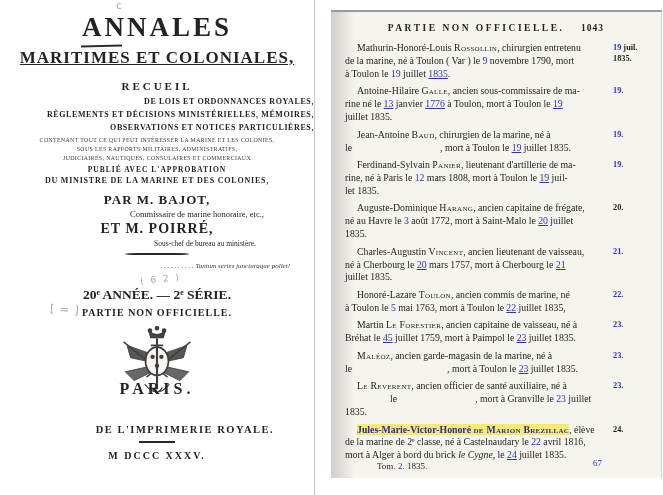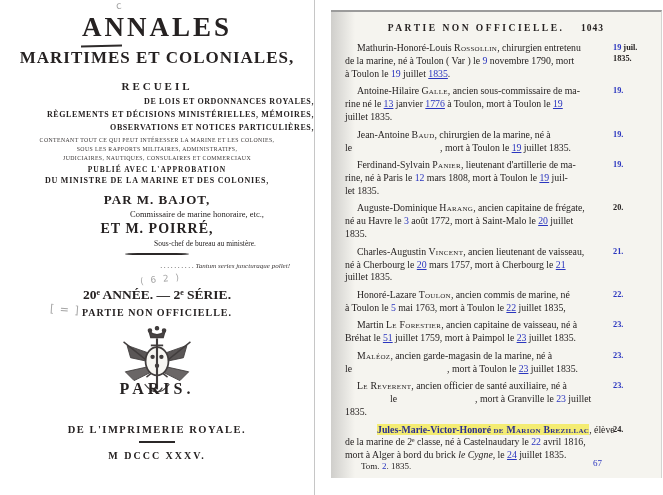--- a/index.html
+++ b/index.html
@@ -6,40 +6,40 @@
   body{width:663px;height:495px;background:#ffffff;overflow:hidden;position:relative;
        font-family:"Liberation Serif",serif;}
   
   .lp{position:absolute;left:0;top:0;width:314px;height:495px;background:#ffffff;
       border-right:1px solid #c6c6c6;color:#262222;text-align:center;}
   .lp .abs{position:absolute;left:0;width:100%;}
   .lp-title{top:12px;font-size:27px;font-weight:bold;letter-spacing:3px;}
   .pencil{color:#8f8f8f;font-family:"DejaVu Sans",sans-serif;position:absolute;opacity:.8;}
   .mark-c{left:116px;top:0px;font-size:10px;transform:rotate(-8deg);}
   .underline-an{position:absolute;left:81px;top:45px;width:41px;height:2px;background:#2e2b2b;transform:rotate(-1.5deg);}
-  .lp-subtitle{top:48px;font-size:17px;font-weight:bold;letter-spacing:1px;}
+  .lp-subtitle{top:48px;font-size:17px;font-weight:bold;letter-spacing:1px;text-decoration:underline;}
   .lp-recueil{top:80px;font-size:11px;font-weight:bold;letter-spacing:3px;}
   .lp-desc{top:95px;font-size:8px;font-weight:bold;line-height:13px;letter-spacing:.6px;text-align:right;}
   .lp-fine{top:136px;font-size:5.8px;line-height:8.8px;letter-spacing:.4px;color:#3a3636;}
   .lp-approb1{top:165px;font-size:7.5px;font-weight:bold;letter-spacing:1px;}
   .lp-approb2{top:176px;font-size:8px;font-weight:bold;letter-spacing:.8px;}
   .lp-author1{top:192px;font-size:13px;font-weight:bold;letter-spacing:1px;}
   .lp-role1{top:209px;font-size:8.5px;margin-left:40px;}
   .lp-author2{top:221px;font-size:14px;font-weight:bold;letter-spacing:1px;}
   .lp-role2{top:239px;font-size:7.5px;padding-left:48px;}
   .divider{position:absolute;left:50%;transform:translateX(-50%);background:#2b2828;}
   .div1{top:253px;width:64px;height:2px;border-radius:40%/100%;}
   .lp-motto{top:262px;font-size:7px;font-style:italic;text-align:right;padding-right:24px;box-sizing:border-box;color:#3a3636;}
   .mark-62{left:140px;top:274px;font-size:9px;transform:rotate(-6deg);letter-spacing:2px;}
   .lp-annee{top:287px;font-size:13.5px;font-weight:bold;}
   .lp-partie{top:307px;font-size:10px;font-weight:bold;letter-spacing:1px;}
   .mark-bracket{left:50px;top:303px;font-size:11px;transform:rotate(4deg);letter-spacing:1px;}
   .emblem{position:absolute;left:50%;top:326px;transform:translateX(-50%);}
   .lp-city{top:380px;font-size:16px;font-weight:bold;letter-spacing:4px;}
-  .lp-imprint{top:424px;font-size:10.5px;font-weight:bold;letter-spacing:1.5px;}
+  .lp-imprint{top:424px;font-size:10.5px;font-weight:bold;letter-spacing:1.5px;padding-left:28px;}
   .div2{top:441px;width:36px;height:2px;}
   .lp-year{top:450px;font-size:10px;font-weight:bold;letter-spacing:2px;}
   
   .rp{position:absolute;left:331px;top:10px;width:330px;height:466px;background:#f5f4ef;
       border-top:2px solid #9b9b9b;border-right:1px solid #d4d4d0;color:#262222;}
   .rp::before{content:"";position:absolute;left:0;top:0;width:24px;height:100%;
       background:linear-gradient(to right,#cfcecb,rgba(245,244,239,0));pointer-events:none;}
   .rp-header{position:absolute;top:11px;left:14px;width:262px;text-align:center;
       font-size:9.5px;font-weight:bold;letter-spacing:2.5px;}
   .rp-pagenum{position:absolute;top:11px;left:250px;font-size:9.5px;font-weight:bold;letter-spacing:1px;}
@@ -47,23 +47,23 @@
   .entry{position:relative;width:316px;margin-bottom:4.6px;}
   .lines{width:262px;}
   .line{font-size:9.8px;line-height:12.9px;white-space:nowrap;word-spacing:-.1px;}
   .line.first{padding-left:12px;}
   .mnote{position:absolute;right:2px;top:1px;width:46px;font-size:8.3px;font-weight:bold;line-height:10.5px;text-align:left;}
   .gap{display:inline-block;}
   .sc{font-variant:small-caps;letter-spacing:.3px;}
   .i{font-style:italic;}
   .b{color:var(--blue);}
   .bu{color:var(--blue);text-decoration:underline;}
-  .hl{background:var(--hlbg);color:var(--hltx);font-weight:bold;margin-left:20px;}
+  .hl{background:var(--hlbg);color:var(--hltx);font-weight:bold;}
   .hlsc{background:var(--hlbg);color:var(--hltx);font-weight:bold;font-variant:small-caps;letter-spacing:.3px;}
-  .rp-footer-left{position:absolute;top:449px;left:30px;font-size:9px;}
+  .rp-footer-left{position:absolute;top:449px;left:46px;font-size:9px;}
   .rp-footer-right{position:absolute;top:446px;left:262px;font-size:9px;color:var(--blue);}
 </style>
 </head>
 <body>
 
 <div class="lp">
   <div class="pencil mark-c">c</div>
   <div class="abs lp-title">ANNALES</div>
   <div class="underline-an"></div>
   <div class="abs lp-subtitle">MARITIMES ET COLONIALES,</div>
@@ -193,21 +193,21 @@
           <div class="line first"><span>Honoré-Lazare </span><span class="sc">Toulon</span><span>, ancien commis de marine, né</span></div>
           <div class="line"><span>à Toulon le </span><span class="b">5</span><span> mai 1763, mort à Toulon le </span><span class="bu">22</span><span> juillet 1835,</span></div>
         </div>
         <div class="mnote">
           <div><span class="b">22.</span></div>
         </div>
       </div>
       <div class="entry">
         <div class="lines">
           <div class="line first"><span>Martin </span><span class="sc">Le Forestier</span><span>, ancien capitaine de vaisseau, né à</span></div>
-          <div class="line"><span>Bréhat le </span><span class="bu">51</span><span> juillet 1759, mort à Paimpol le </span><span class="bu">23</span><span> juillet 1835.</span></div>
+          <div class="line"><span>Bréhat le </span><span class="bu">45</span><span> juillet 1759, mort à Paimpol le </span><span class="bu">23</span><span> juillet 1835.</span></div>
         </div>
         <div class="mnote">
           <div><span class="b">23.</span></div>
         </div>
       </div>
       <div class="entry">
         <div class="lines">
           <div class="line first"><span class="sc">Maléoz</span><span>, ancien garde-magasin de la marine, né à</span></div>
           <div class="line"><span>le</span><span class="gap" style="width: 95px;"></span><span>, mort à Toulon le </span><span class="bu">23</span><span> juillet 1835.</span></div>
         </div>

